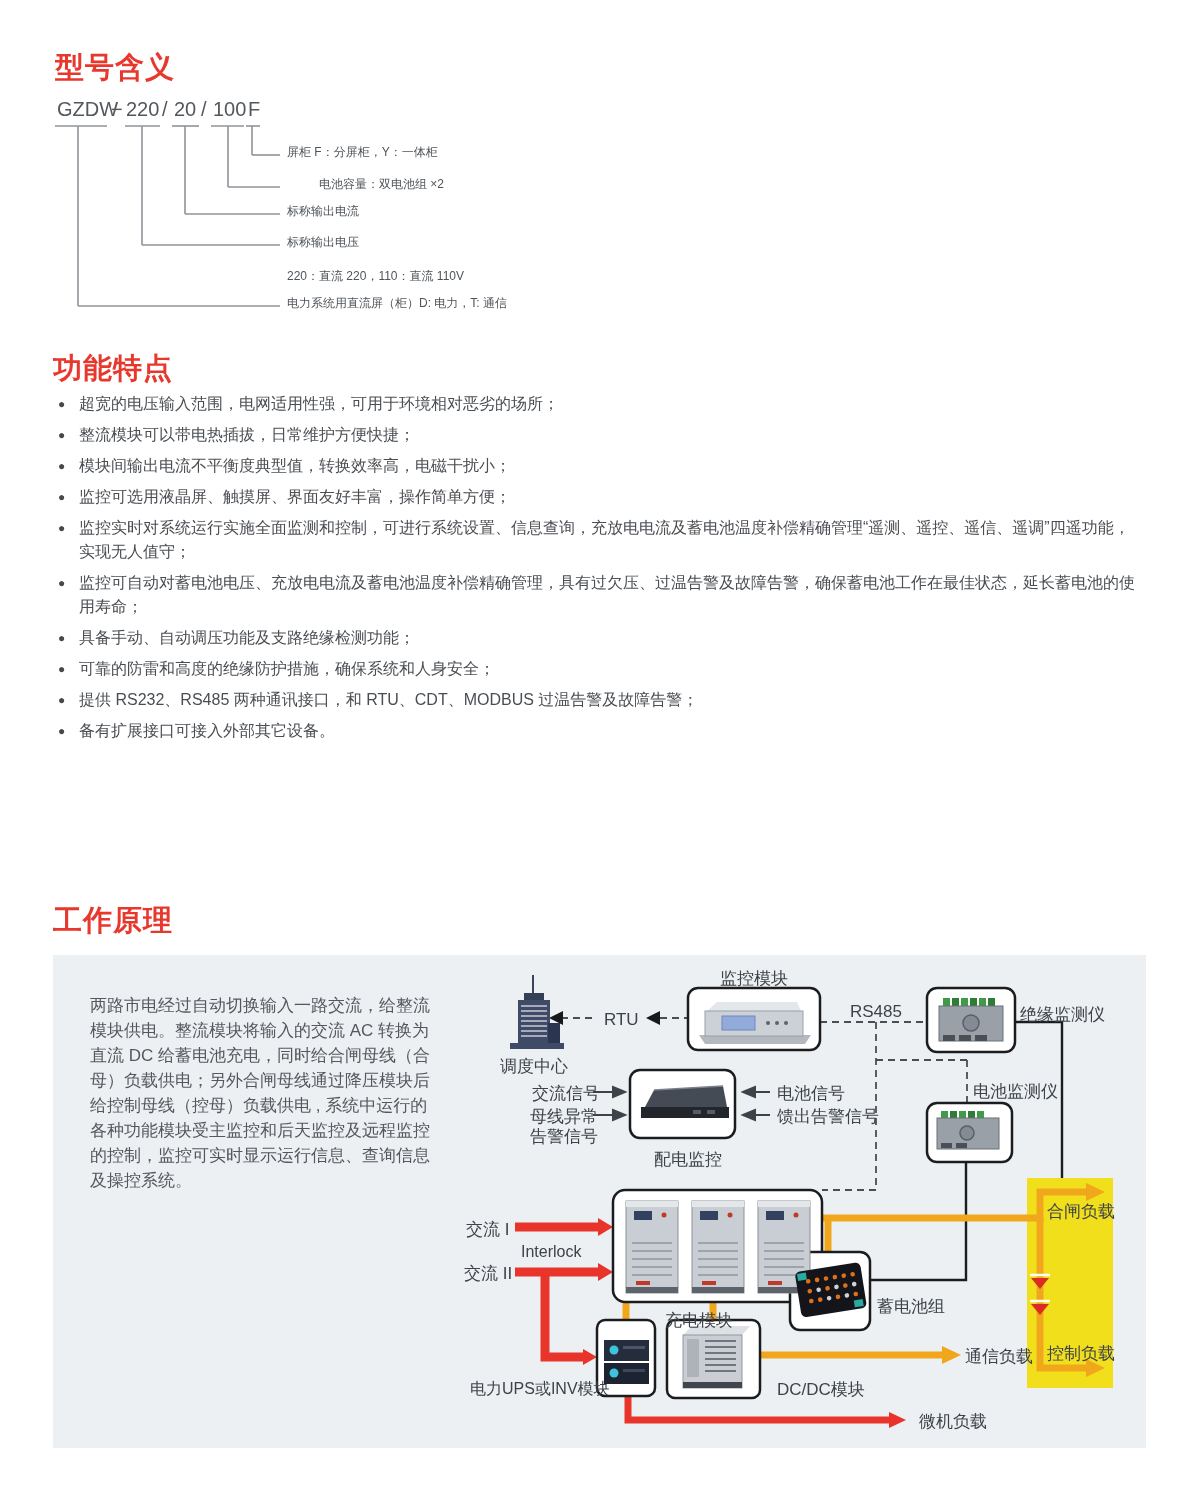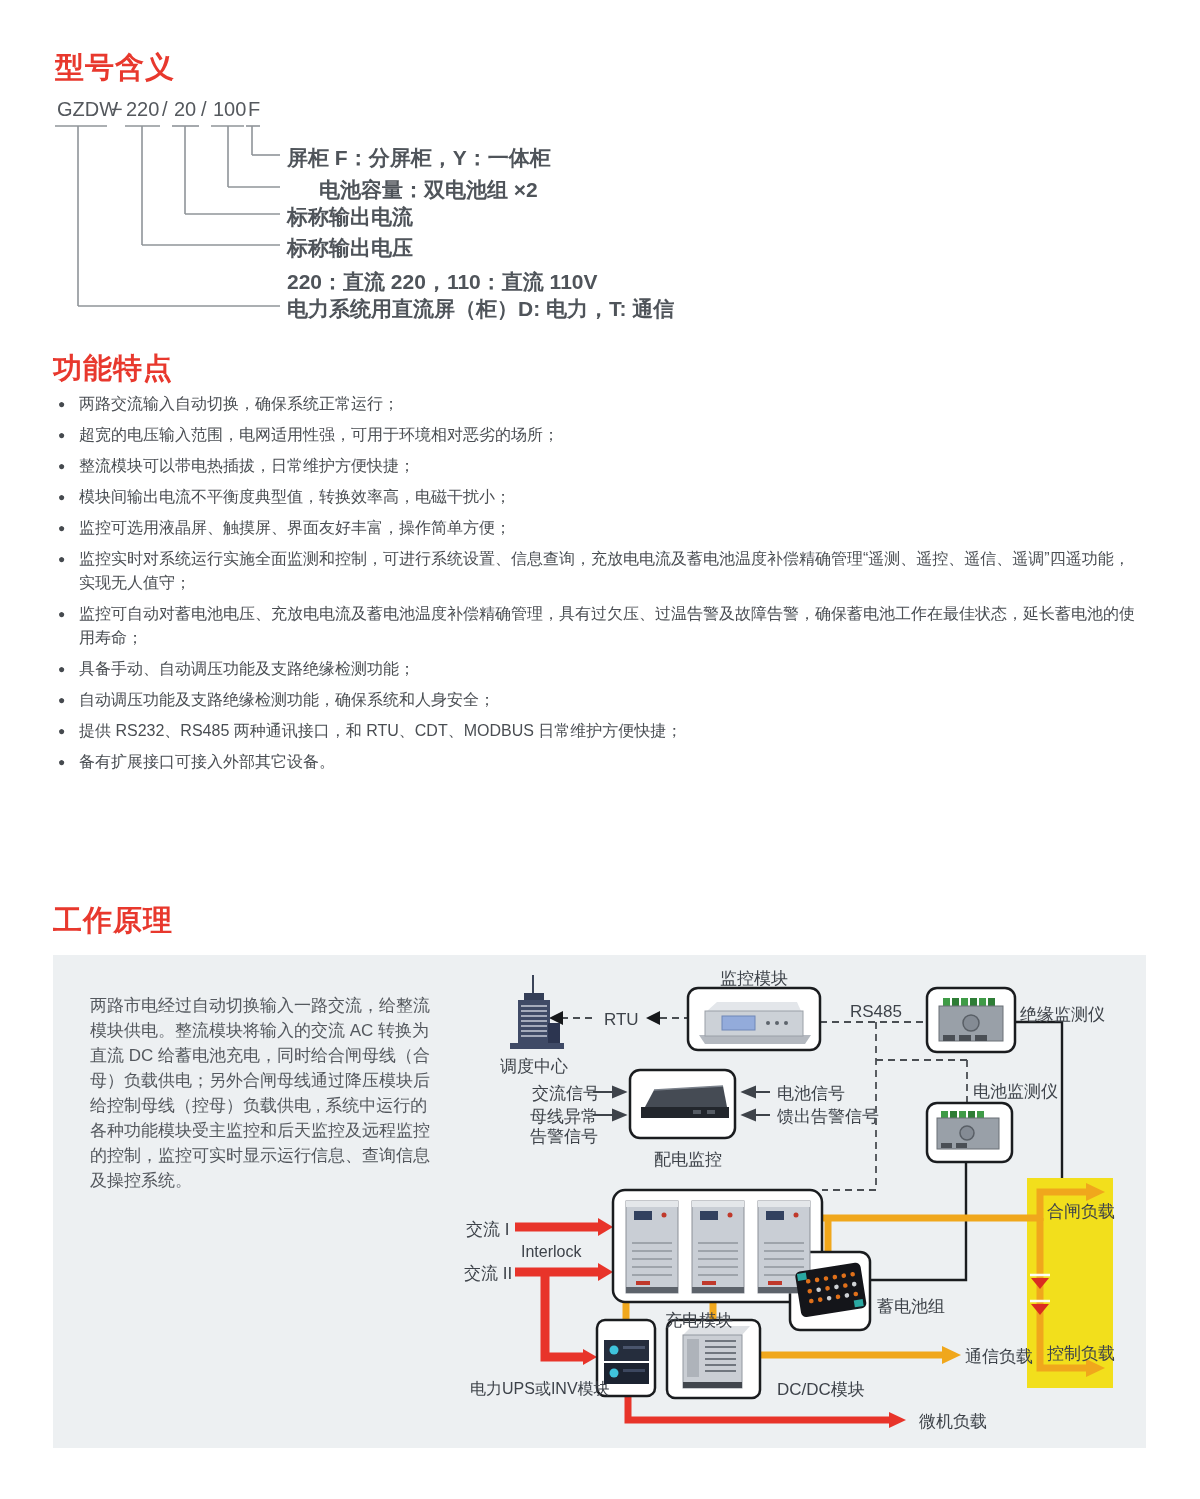--- a/index.html
+++ b/index.html
@@ -11,21 +11,21 @@
   .abs{position:absolute;}
   .sec-title{
     font-size:29px;font-weight:700;color:#e8382d;letter-spacing:1px;
   }
   
   #model-title{left:55px;top:48px;}
   .model-part{
     position:absolute;top:98px;font-size:20px;color:#54585d;white-space:nowrap;
   }
   .model-row{
-    position:absolute;left:287px;font-size:21px;color:#4f545a;white-space:nowrap;font-weight:bold;
+    position:absolute;left:287px;font-size:12px;color:#4f545a;white-space:nowrap;
   }
   #tree-svg{left:40px;top:95px;}
   
   #features-title{left:53px;top:349px;}
   #features-list{
     left:58px;top:384px;width:1092px;list-style:none;margin:0;padding:8px 0 0 0;
   }
   #features-list li{
     position:relative;margin:0 0 7px 0;padding-left:21px;
     font-size:16px;line-height:24px;color:#4a4e53;white-space:pre-line;
@@ -88,32 +88,31 @@
 
 <div class="model-row" style="top:144px;">屏柜 F：分屏柜，Y：一体柜</div>
 <div class="model-row" style="top:176px;margin-left:32px;">电池容量：双电池组 ×2</div>
 <div class="model-row" style="top:203px;">标称输出电流</div>
 <div class="model-row" style="top:234px;">标称输出电压</div>
 <div class="model-row" style="top:268px;text-align:right;">220：直流 220，110：直流 110V</div>
 <div class="model-row" style="top:295px;">电力系统用直流屏（柜）D: 电力，T: 通信</div>
 
 <div class="abs sec-title" id="features-title">功能特点</div>
 <ul class="abs" id="features-list">
-  <li>两路交流输入自动切换，确保系统正常运行；</li>
   <li>超宽的电压输入范围，电网适用性强，可用于环境相对恶劣的场所；</li>
   <li>整流模块可以带电热插拔，日常维护方便快捷；</li>
   <li>模块间输出电流不平衡度典型值，转换效率高，电磁干扰小；</li>
   <li>监控可选用液晶屏、触摸屏、界面友好丰富，操作简单方便；</li>
   <li>监控实时对系统运行实施全面监测和控制，可进行系统设置、信息查询，充放电电流及蓄电池温度补偿精确管理“遥测、遥控、遥信、遥调”四遥功能，
 实现无人值守；</li>
   <li>监控可自动对蓄电池电压、充放电电流及蓄电池温度补偿精确管理，具有过欠压、过温告警及故障告警，确保蓄电池工作在最佳状态，延长蓄电池的使
 用寿命；</li>
   <li>具备手动、自动调压功能及支路绝缘检测功能；</li>
-  <li>自动调压功能及支路绝缘检测功能，确保系统和人身安全；</li>
-  <li>提供 RS232、RS485 两种通讯接口，和 RTU、CDT、MODBUS 日常维护方便快捷；</li>
+  <li>可靠的防雷和高度的绝缘防护措施，确保系统和人身安全；</li>
+  <li>提供 RS232、RS485 两种通讯接口，和 RTU、CDT、MODBUS 过温告警及故障告警；</li>
   <li>备有扩展接口可接入外部其它设备。</li>
 </ul>
 
 <div class="abs sec-title" id="principle-title">工作原理</div>
 <div class="abs" id="diagram-panel"></div>
 <div class="abs" id="principle-paragraph">两路市电经过自动切换输入一路交流，给整流
 模块供电。整流模块将输入的交流 AC 转换为
 直流 DC 给蓄电池充电，同时给合闸母线（合
 母）负载供电；另外合闸母线通过降压模块后
 给控制母线（控母）负载供电 , 系统中运行的

